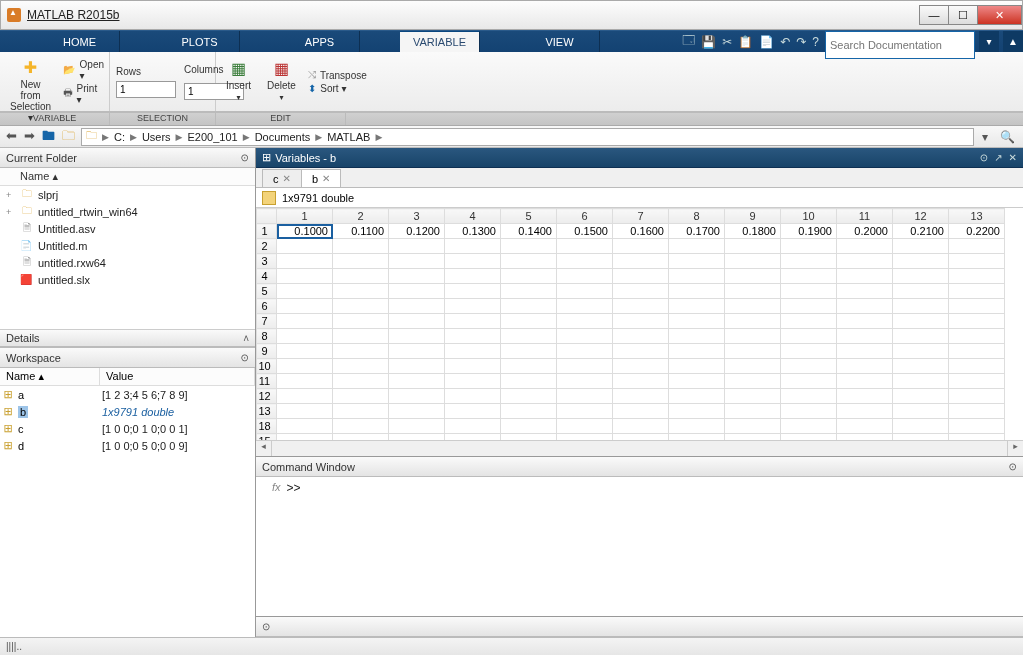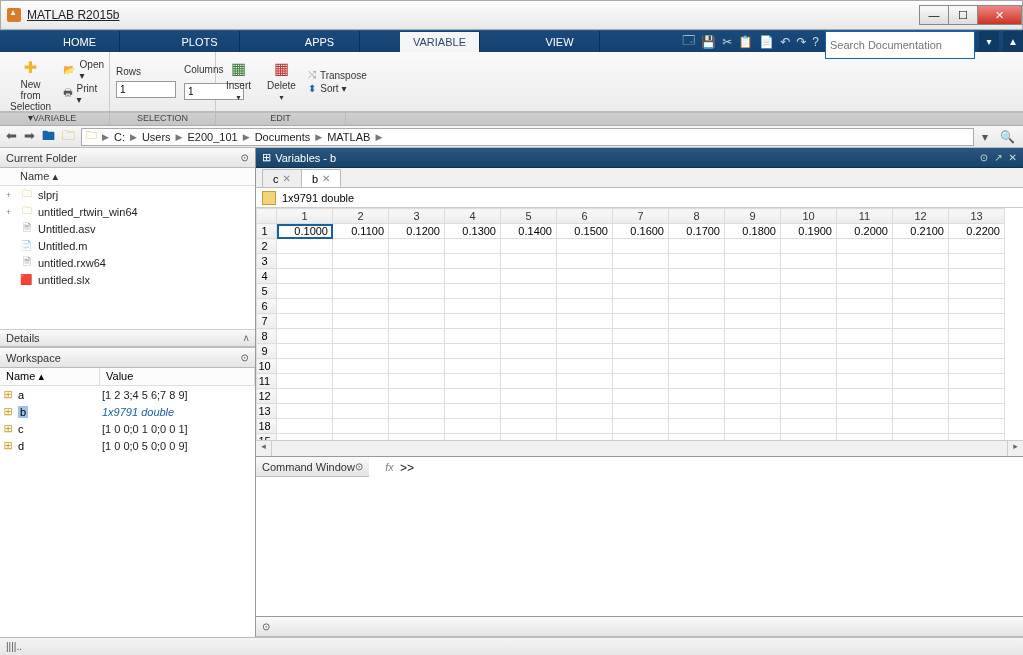--- a/index.html
+++ b/index.html
@@ -96,21 +96,21 @@
 .dgrid th.rh { width:20px; }
 .dgrid td { width:56px; text-align:right; padding-right:4px; }
 .dgrid td.rh { background: linear-gradient(#f8f8f8,#ececec); text-align:center; width:20px; }
 .dgrid td.sel { background:#fff; outline:2px solid #1a5fa0; outline-offset:-2px; }
 .scr { height:16px; background:#f0f0f0; border-top:1px solid #ccc; display:flex; }
 .scr .lft { width:16px; border-right:1px solid #ccc; text-align:center; font-size:9px; color:#666; }
 .scr .trk { flex:1; position:relative; }
 .scr .rgt { width:16px; border-left:1px solid #ccc; text-align:center; font-size:9px; color:#666; }
 
 
-.cmdwin { height:160px; display:flex; flex-direction:row; border-bottom:1px solid #999; }
+.cmdwin { height:160px; display:flex; flex-direction:column; border-bottom:1px solid #999; }
 .cmdbody { flex:1; background:#fff; padding:4px; font-size:12px; font-family: Consolas, monospace; display:flex; gap:6px; }
 .cmdbody .fx { font-style:italic; color:#888; font-size:11px;margin-left:12px; }
 .cmdbody .pr { color:#222; }
 .cmdhist { height:20px; }
 
 
 .status { position:absolute; bottom:0; left:0; right:0; height:18px; background:linear-gradient(#f4f4f4,#e6e6e6); border-top:1px solid #bbb; font-size:10px; padding-left:6px; display:flex; align-items:center; color:#555; }
 </style>
 </head>
 <body>

